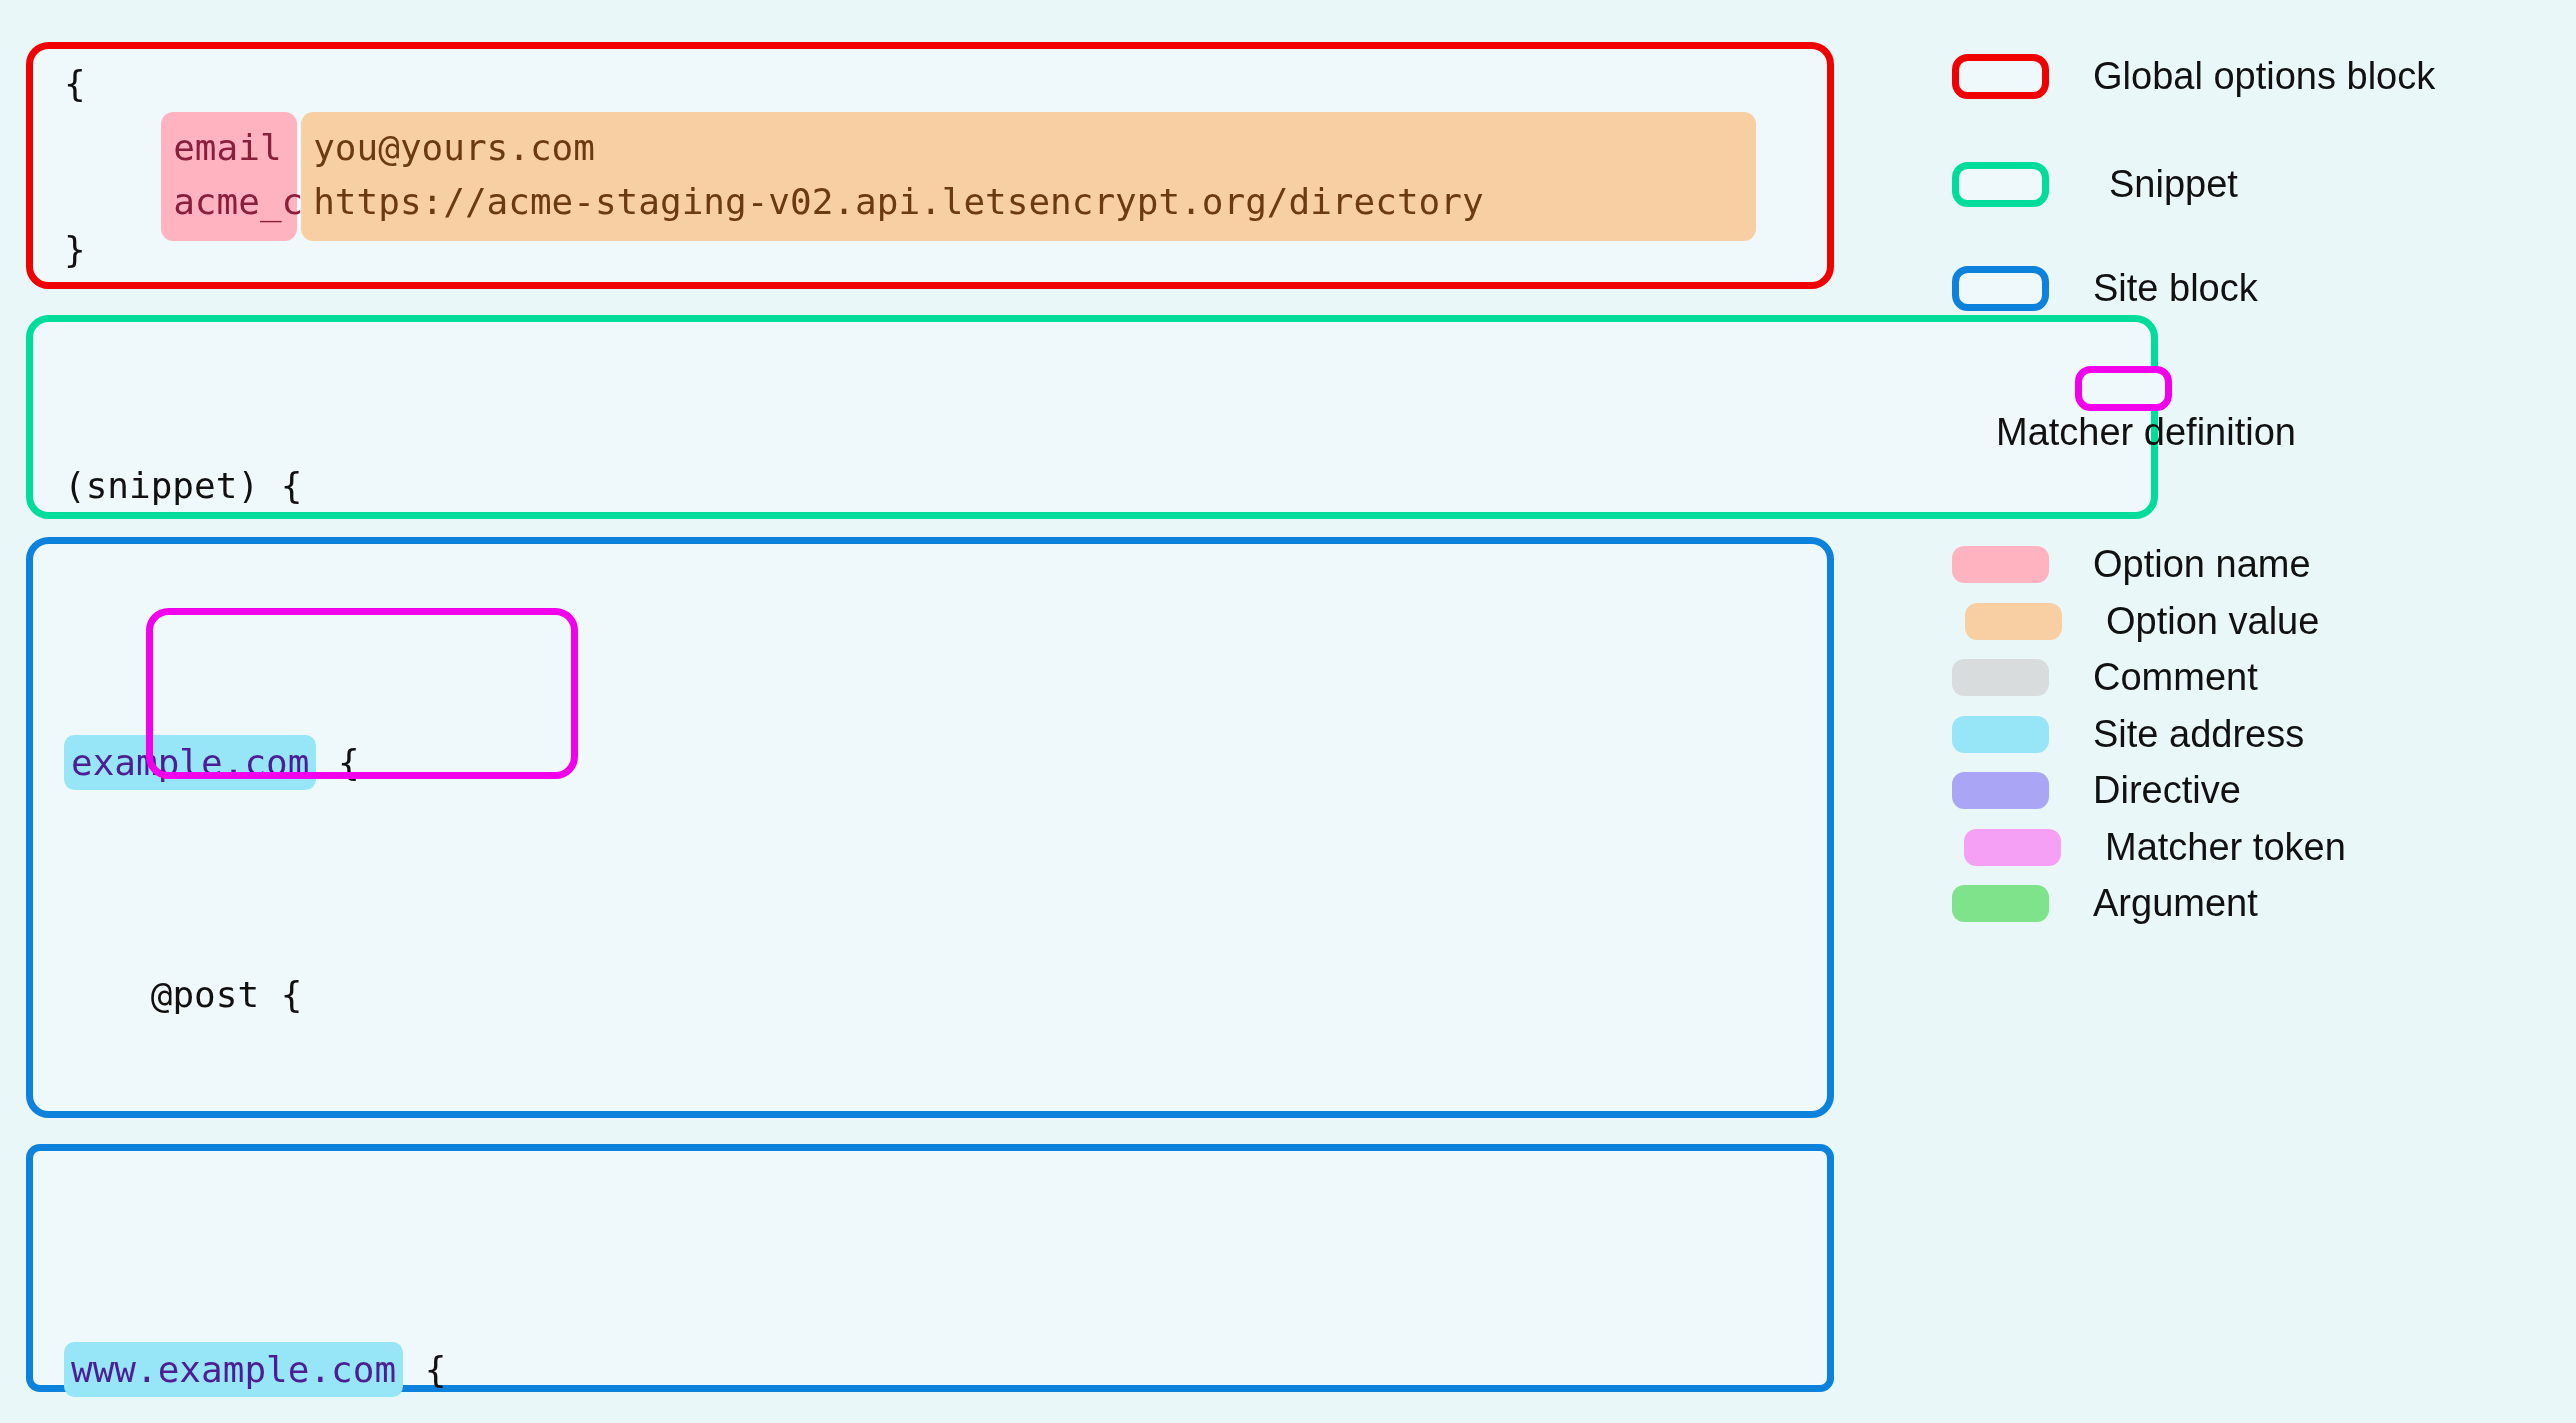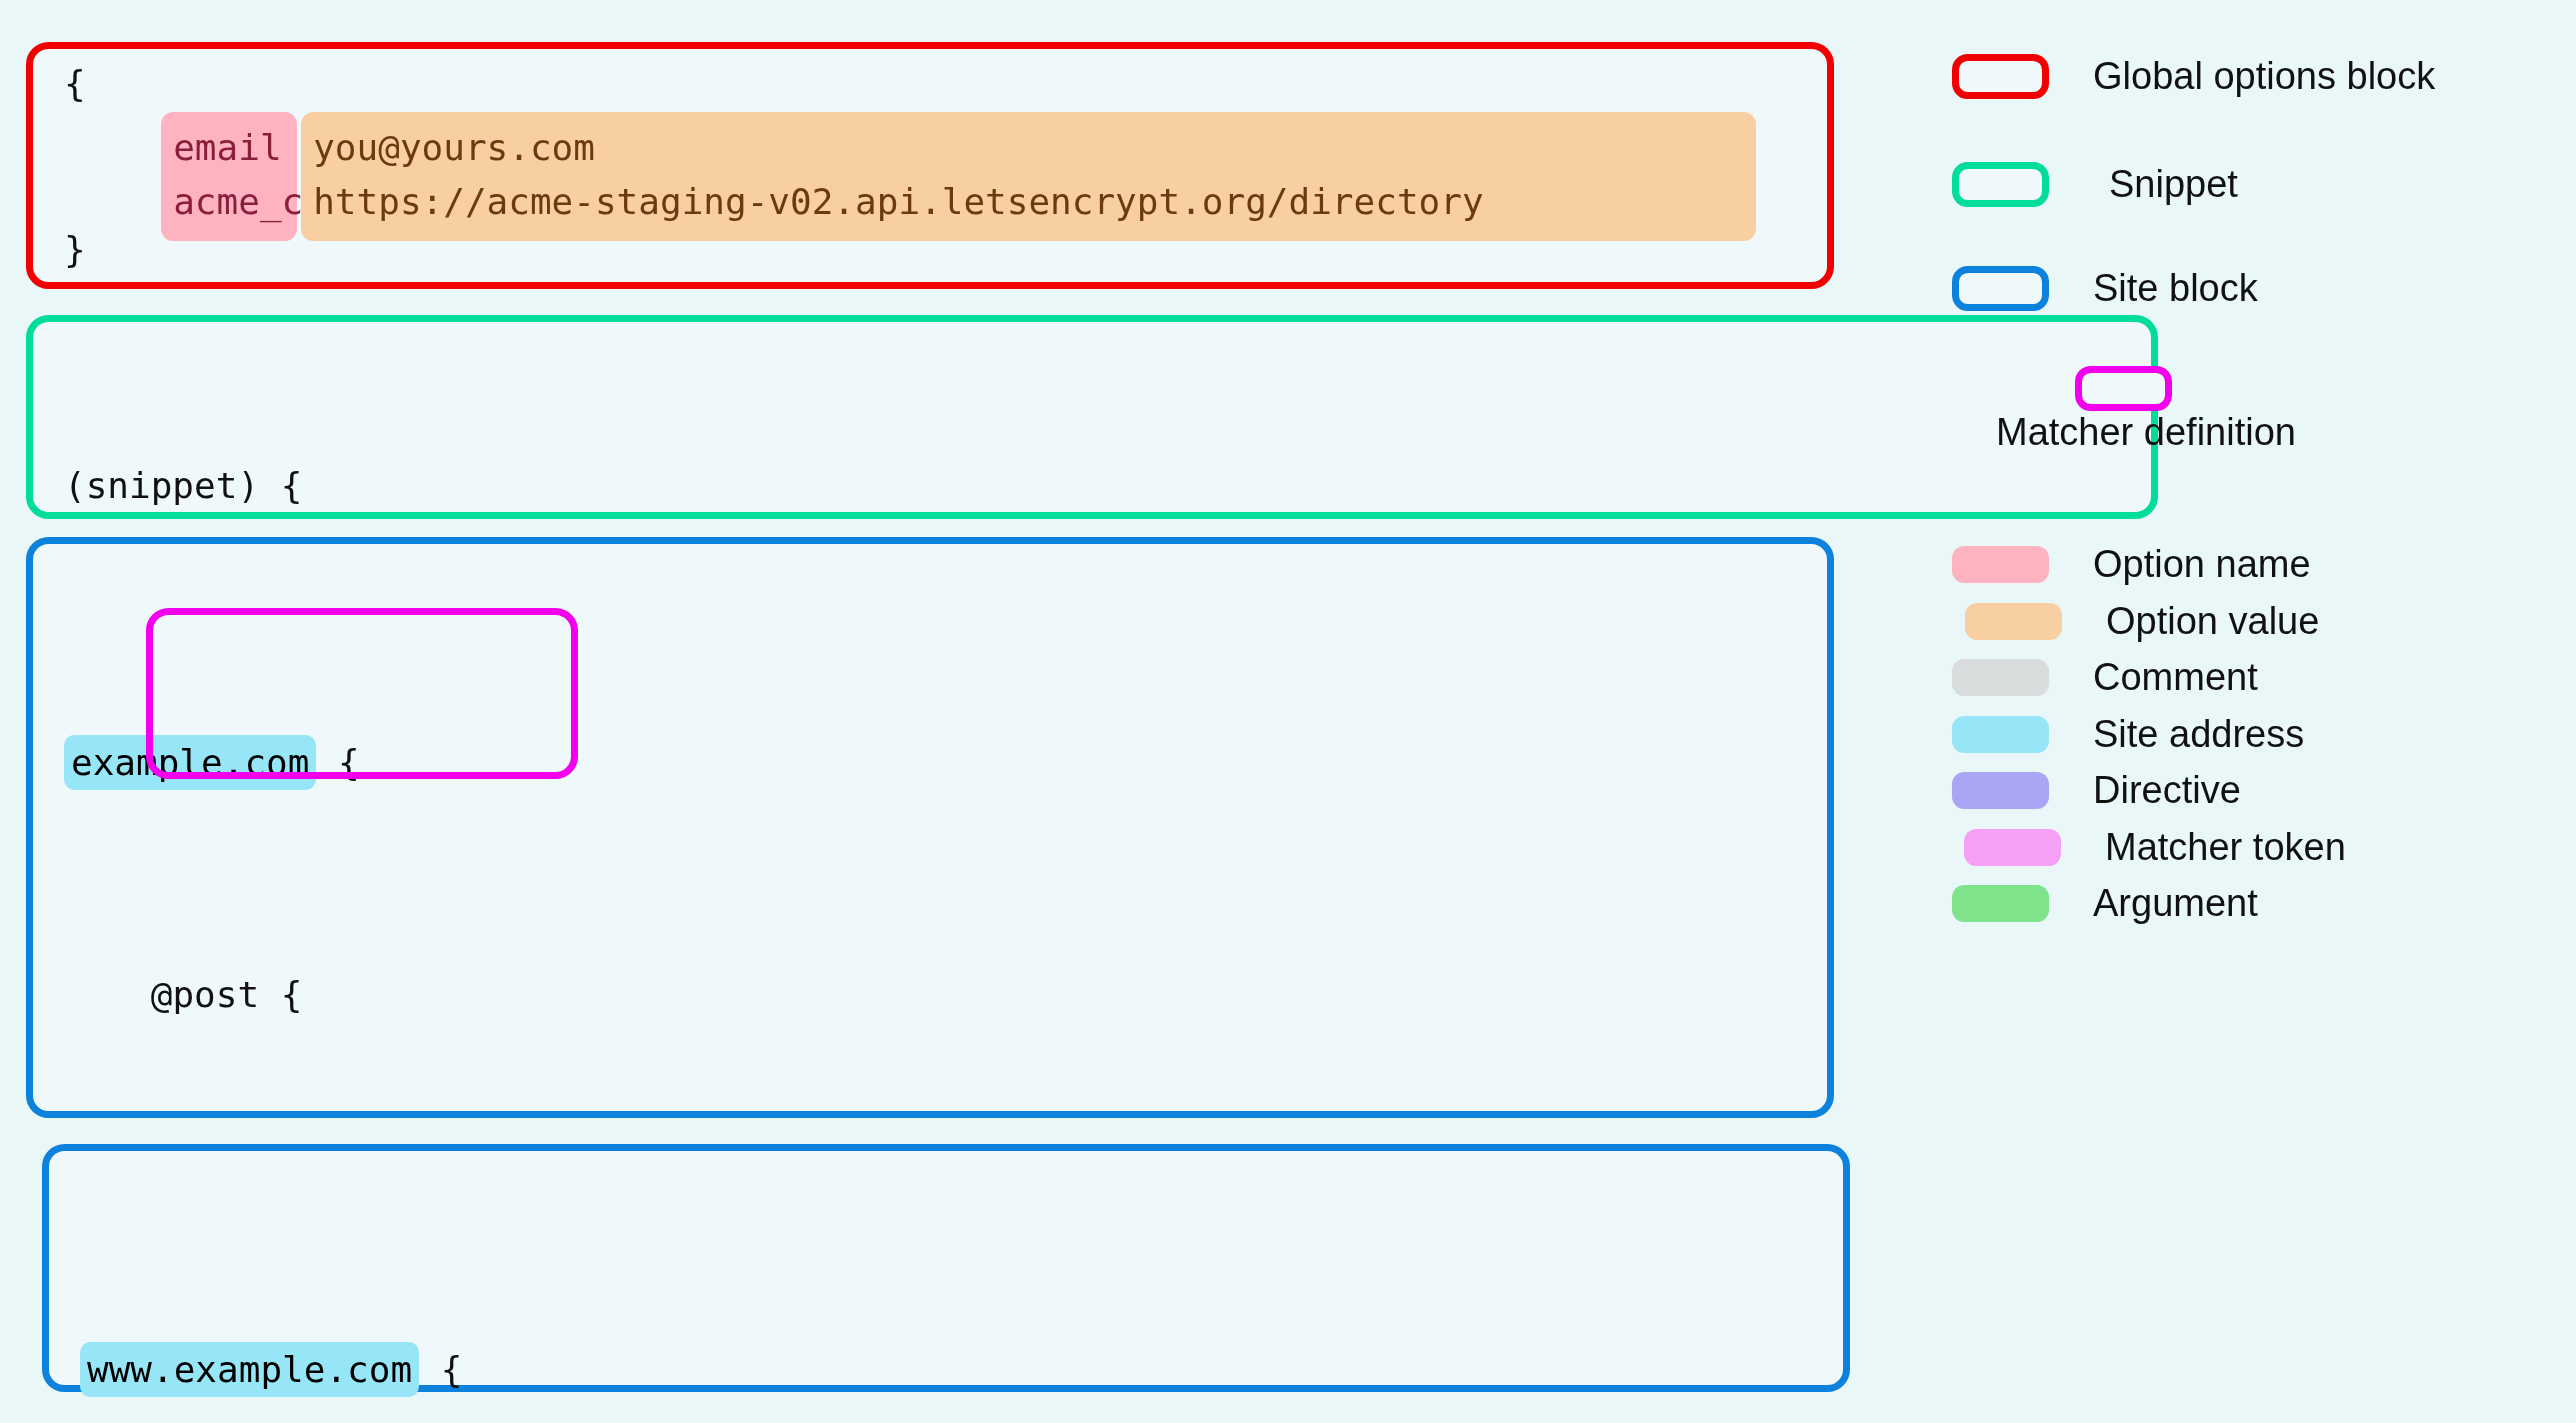--- a/index.html
+++ b/index.html
@@ -39,21 +39,21 @@
   
   .tok{
     display:inline-block;
     border-radius:10.4px;
     padding:2.6px 7px;
     margin:0;
     line-height:50px;
     vertical-align:baseline;
   }
   .t-comment  {background:#d8dcdc;color:#4a4a4a;}
-  .t-siteaddr {background:#97e6f7;color:#000000;}
+  .t-siteaddr {background:#97e6f7;color:#4c1d95;}
 
   
   .optval-box{
     position:absolute;
     background:#f8cfa2;
     border-radius:12.2px;
     padding:8.7px 12.2px 12.2px 12.2px;
     box-sizing:border-box;
   }
   .optval-box .ov{
@@ -150,21 +150,21 @@
         
 
         
 
         
       </div>
 
       <div class="blk magenta" style="left:113px;top:64px;width:432px;height:171px;background:transparent;"></div>
     </div>
 
-    <div class="blk blue" style="left:42px;top:1144px;width:1808px;height:248px;">
+    <div class="blk blue" style="left:26px;top:1144px;width:1808px;height:248px;border-radius:14px;">
       <div class="code" style="position:absolute;left:31px;top:15.7px;">
 
         <span class="ln"><span class="tok t-siteaddr">www.example.com</span> <span>{</span></span>
 
         
 
         
 
         
       </div>

